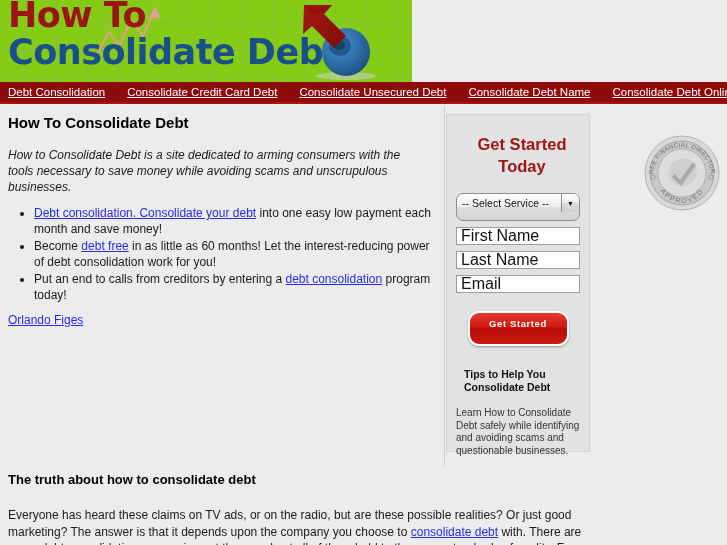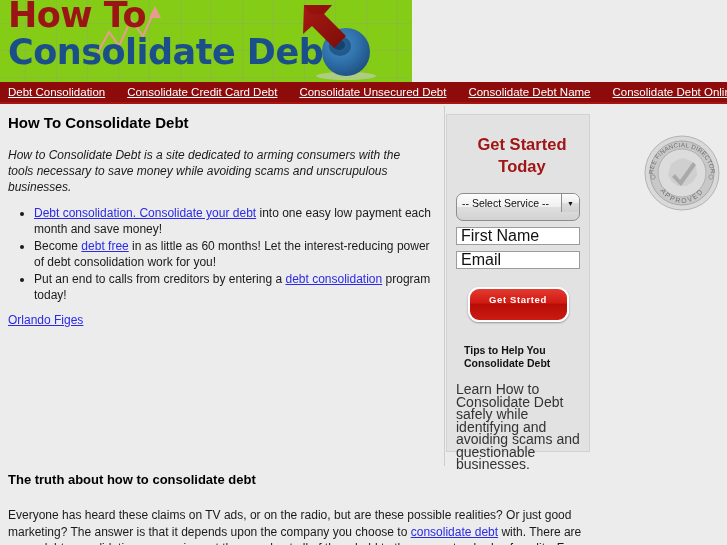--- a/index.html
+++ b/index.html
@@ -255,21 +255,21 @@
     margin: 22px 9px 0 9px;
   }
   #tips-heading {
     font-size: 10.5px;
     font-weight: bold;
     color: #111;
     line-height: 13px;
     margin: 8px;
   }
   #tips-body {
-    font-size: 14px;
+    font-size: 10px;
     color: #333;
     line-height: 12.5px;
     margin: 13px 0 4px 0;
   }
 
   
   #seal {
     position: absolute;
     left: 643px; top: 28px;
     width: 78px; height: 78px;
@@ -345,20 +345,21 @@
 
     <div id="form">
       <div class="select-wrap">
         <div class="select-label">-- Select Service --</div>
         <div class="select-arrow-box">
           <span>▼</span>
         </div>
       </div>
 
       <input class="field" type="text" placeholder="First Name" style="">
+      <input class="field" type="text" placeholder="Last Name" style="">
       <input class="field" type="text" placeholder="Email" style="">
 
       <div id="submit-wrap">
         <div id="submit-btn">Get Started</div>
       </div>
     </div>
 
     <div id="tips">
       <div id="tips-heading">Tips to Help You Consolidate Debt</div>
       <div id="tips-body">Learn How to Consolidate Debt safely while identifying and avoiding scams and questionable businesses.</div>

